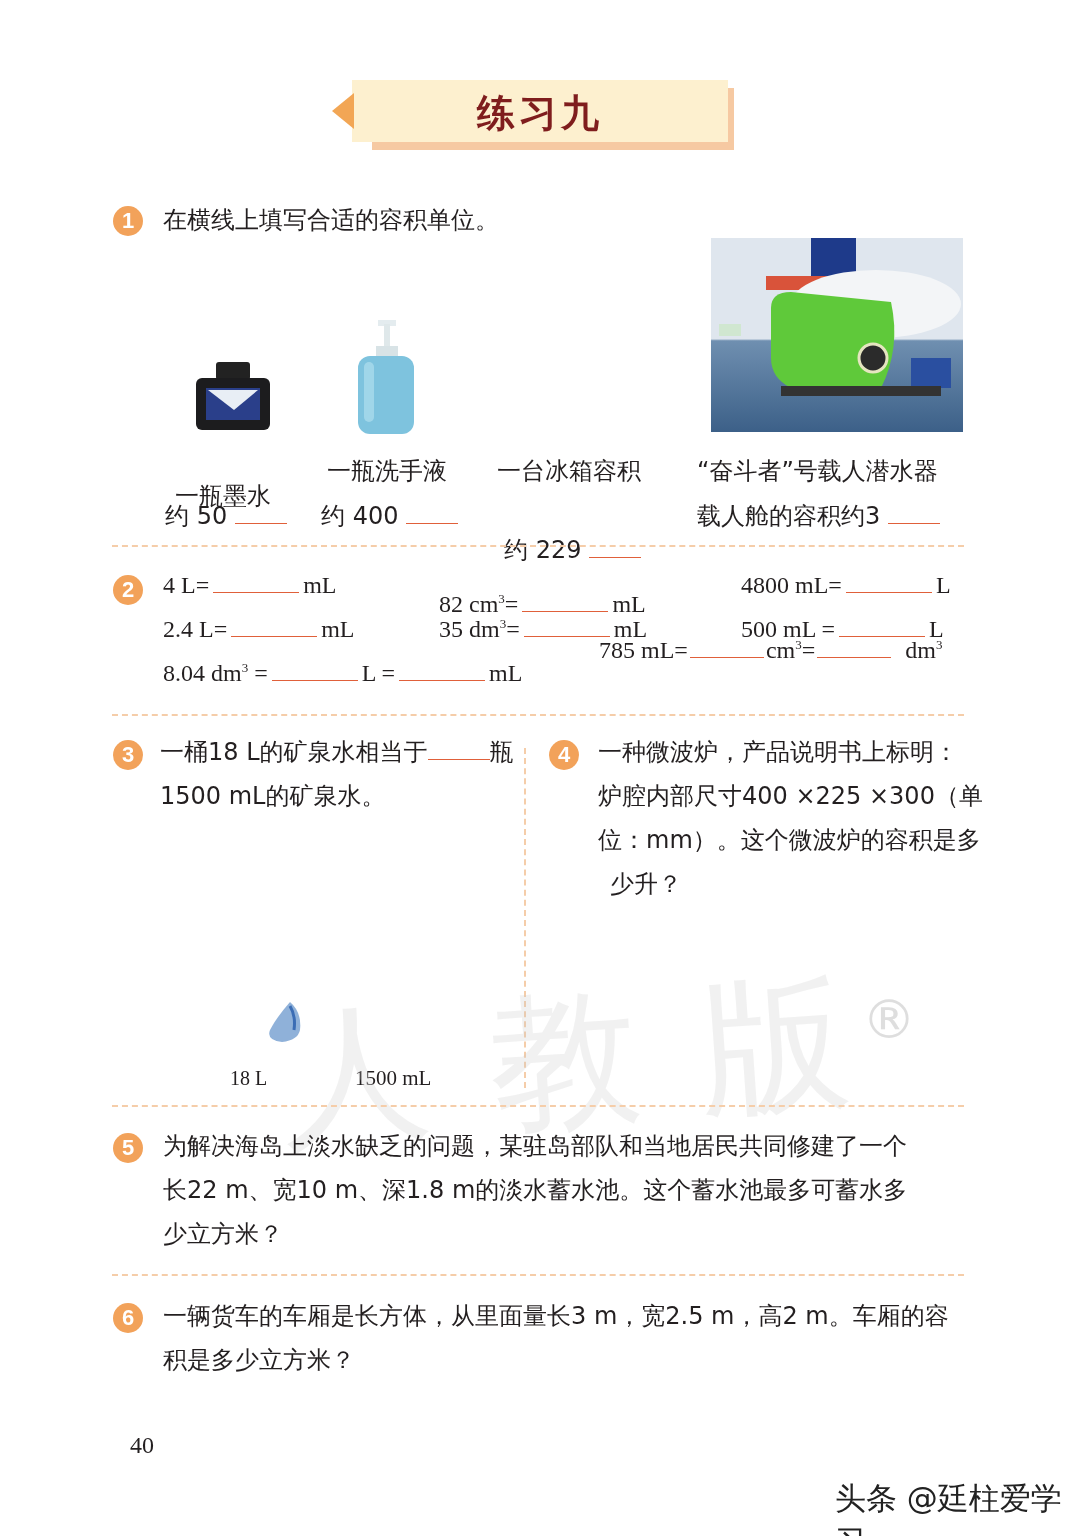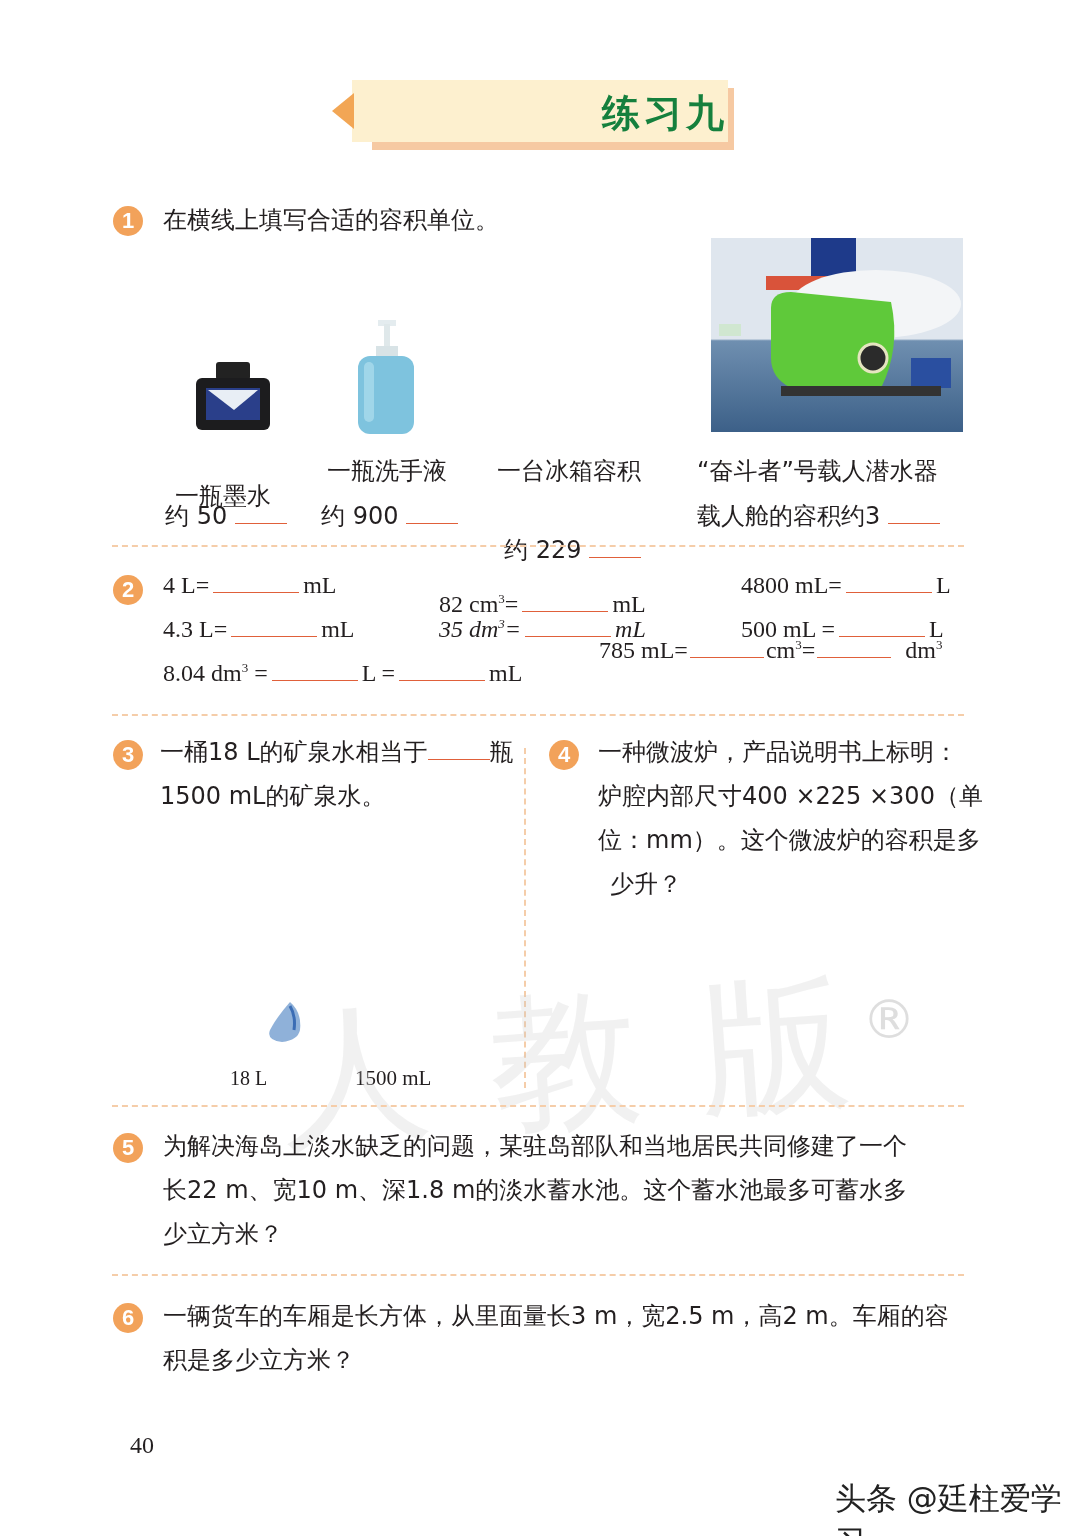--- a/index.html
+++ b/index.html
@@ -7,22 +7,22 @@
     width: 1088px; height: 1536px; position: relative; overflow: hidden;
     background: #ffffff; color: #231f20;
     font-family: "DejaVu Serif", "Liberation Serif", serif;
   }
   .abs { position: absolute; }
   .title-banner { left: 332px; top: 80px; width: 400px; height: 66px; }
   .title-banner .shadow { position: absolute; left: 40px; top: 8px; width: 362px; height: 62px; background: #f6c9a2; }
   .title-banner .body { position: absolute; left: 20px; top: 0; width: 376px; height: 62px; background: #fdf0cf; }
   .title-banner .tip { position: absolute; left: 0; top: 13px; width: 0; height: 0;
     border-top: 18px solid transparent; border-bottom: 18px solid transparent; border-right: 22px solid #f2a655; }
-  .title-text { position: absolute; left: 20px; top: 8px; width: 376px; text-align: right;
-    font-size: 38px; font-weight: bold; color: #15803d; letter-spacing: 4px; font-family: "DejaVu Sans", sans-serif; }
+  .title-text { position: absolute; left: 20px; top: 8px; width: 376px; text-align: center;
+    font-size: 38px; font-weight: bold; color: #7f1d1d; letter-spacing: 4px; font-family: "DejaVu Sans", sans-serif; }
 
   .num { width: 30px; height: 30px; border-radius: 50%; background: #f2a25a; color: #fff;
     font-family: "Liberation Sans", sans-serif; font-weight: bold; font-size: 22px; text-align: center; line-height: 30px; }
   .txt { font-size: 24px; line-height: 44px; white-space: nowrap; font-family: "DejaVu Sans", sans-serif; }
   .serif { font-family: "Liberation Serif", serif; }
   .blank { display: inline-block; border-bottom: 1.5px solid #e0603a; vertical-align: baseline; height: 18px; }
   .divider { left: 112px; width: 852px; height: 0; border-top: 2px dashed #f5cda9; }
   .vdivider { left: 524px; top: 748px; width: 0; height: 340px; border-left: 2px dashed #f5cda9; }
   .eq { font-family: "Liberation Serif", serif; font-size: 24px; white-space: nowrap; text-align: right; }
   .eq .b { display: inline-block; width: 86px; border-bottom: 1.5px solid #e0603a; height: 20px; margin: 0 4px; }
@@ -83,34 +83,34 @@
     <rect x="8" y="86" width="22" height="12" fill="#d0e7d0"></rect>
   </svg>
 </div>
 
 <div class="abs txt" style="left:175px;top:449px;margin-top:25px;">一瓶墨水</div>
 <div class="abs txt" style="left:327px;top:449px;">一瓶洗手液</div>
 <div class="abs txt" style="left:497px;top:449px;">一台冰箱容积</div>
 <div class="abs txt" style="left:697px;top:449px;">“奋斗者”号载人潜水器</div>
 
 <div class="abs txt" style="left:165px;top:494px;"><span>约 50</span> <span class="blank" style="width:52px;"></span></div>
-<div class="abs txt" style="left:321px;top:494px;"><span>约 900</span> <span class="blank" style="width:52px;"></span></div>
+<div class="abs txt" style="left:321px;top:494px;"><span>约 400</span> <span class="blank" style="width:52px;"></span></div>
 <div class="abs txt" style="left:504px;top:494px;margin-top:34px;"><span>约 229</span> <span class="blank" style="width:52px;"></span></div>
 <div class="abs txt" style="left:697px;top:494px;"><span>载人舱的容积约3</span> <span class="blank" style="width:52px;"></span></div>
 
 <div class="abs divider" style="top:545px;"></div>
 
 <div class="abs num" style="left:113px;top:575px;">2</div>
 
 <div class="abs eq" style="left:163px;top:572px;"><span>4 L=</span><span class="b"></span><span>mL</span></div>
 <div class="abs eq" style="left:439px;top:591px;"><span>82 cm</span><sup>3</sup><span>=</span><span class="b"></span><span>mL</span></div>
 <div class="abs eq" style="left:741px;top:572px;"><span>4800  mL=</span><span class="b"></span><span>L</span></div>
 
-<div class="abs eq" style="left:163px;top:616px;"><span>4.3 L=</span><span class="b"></span><span>mL</span></div>
-<div class="abs eq" style="left:439px;top:616px;font-style:italic;"><span>35 dm</span><sup>3</sup><span>=</span><span class="b"></span><span>mL</span></div>
+<div class="abs eq" style="left:163px;top:616px;"><span>2.4 L=</span><span class="b"></span><span>mL</span></div>
+<div class="abs eq" style="left:439px;top:616px;"><span>35 dm</span><sup>3</sup><span>=</span><span class="b"></span><span>mL</span></div>
 <div class="abs eq" style="left:741px;top:616px;"><span>500  mL =</span><span class="b"></span><span>L</span></div>
 
 <div class="abs eq" style="left:163px;top:660px;"><span>8.04 dm</span><sup>3</sup><span> =</span><span class="b"></span><span>L =</span><span class="b"></span><span>mL</span></div>
 <div class="abs eq" style="left:599px;top:637px;"><span>785  mL=</span><span class="bs"></span><span>cm</span><sup>3</sup><span>=</span><span class="bs"></span>&nbsp;&nbsp;<span>dm</span><sup>3</sup></div>
 
 <div class="abs divider" style="top:714px;"></div>
 
 <div class="abs num" style="left:113px;top:740px;">3</div>
 <div class="abs txt" style="left:160px;top:730px;"><span>一桶18 L的矿泉水相当于</span><span class="blank" style="width:62px;"></span><span>瓶</span></div>
 <div class="abs txt" style="left:160px;top:774px;">1500  mL的矿泉水。</div>

